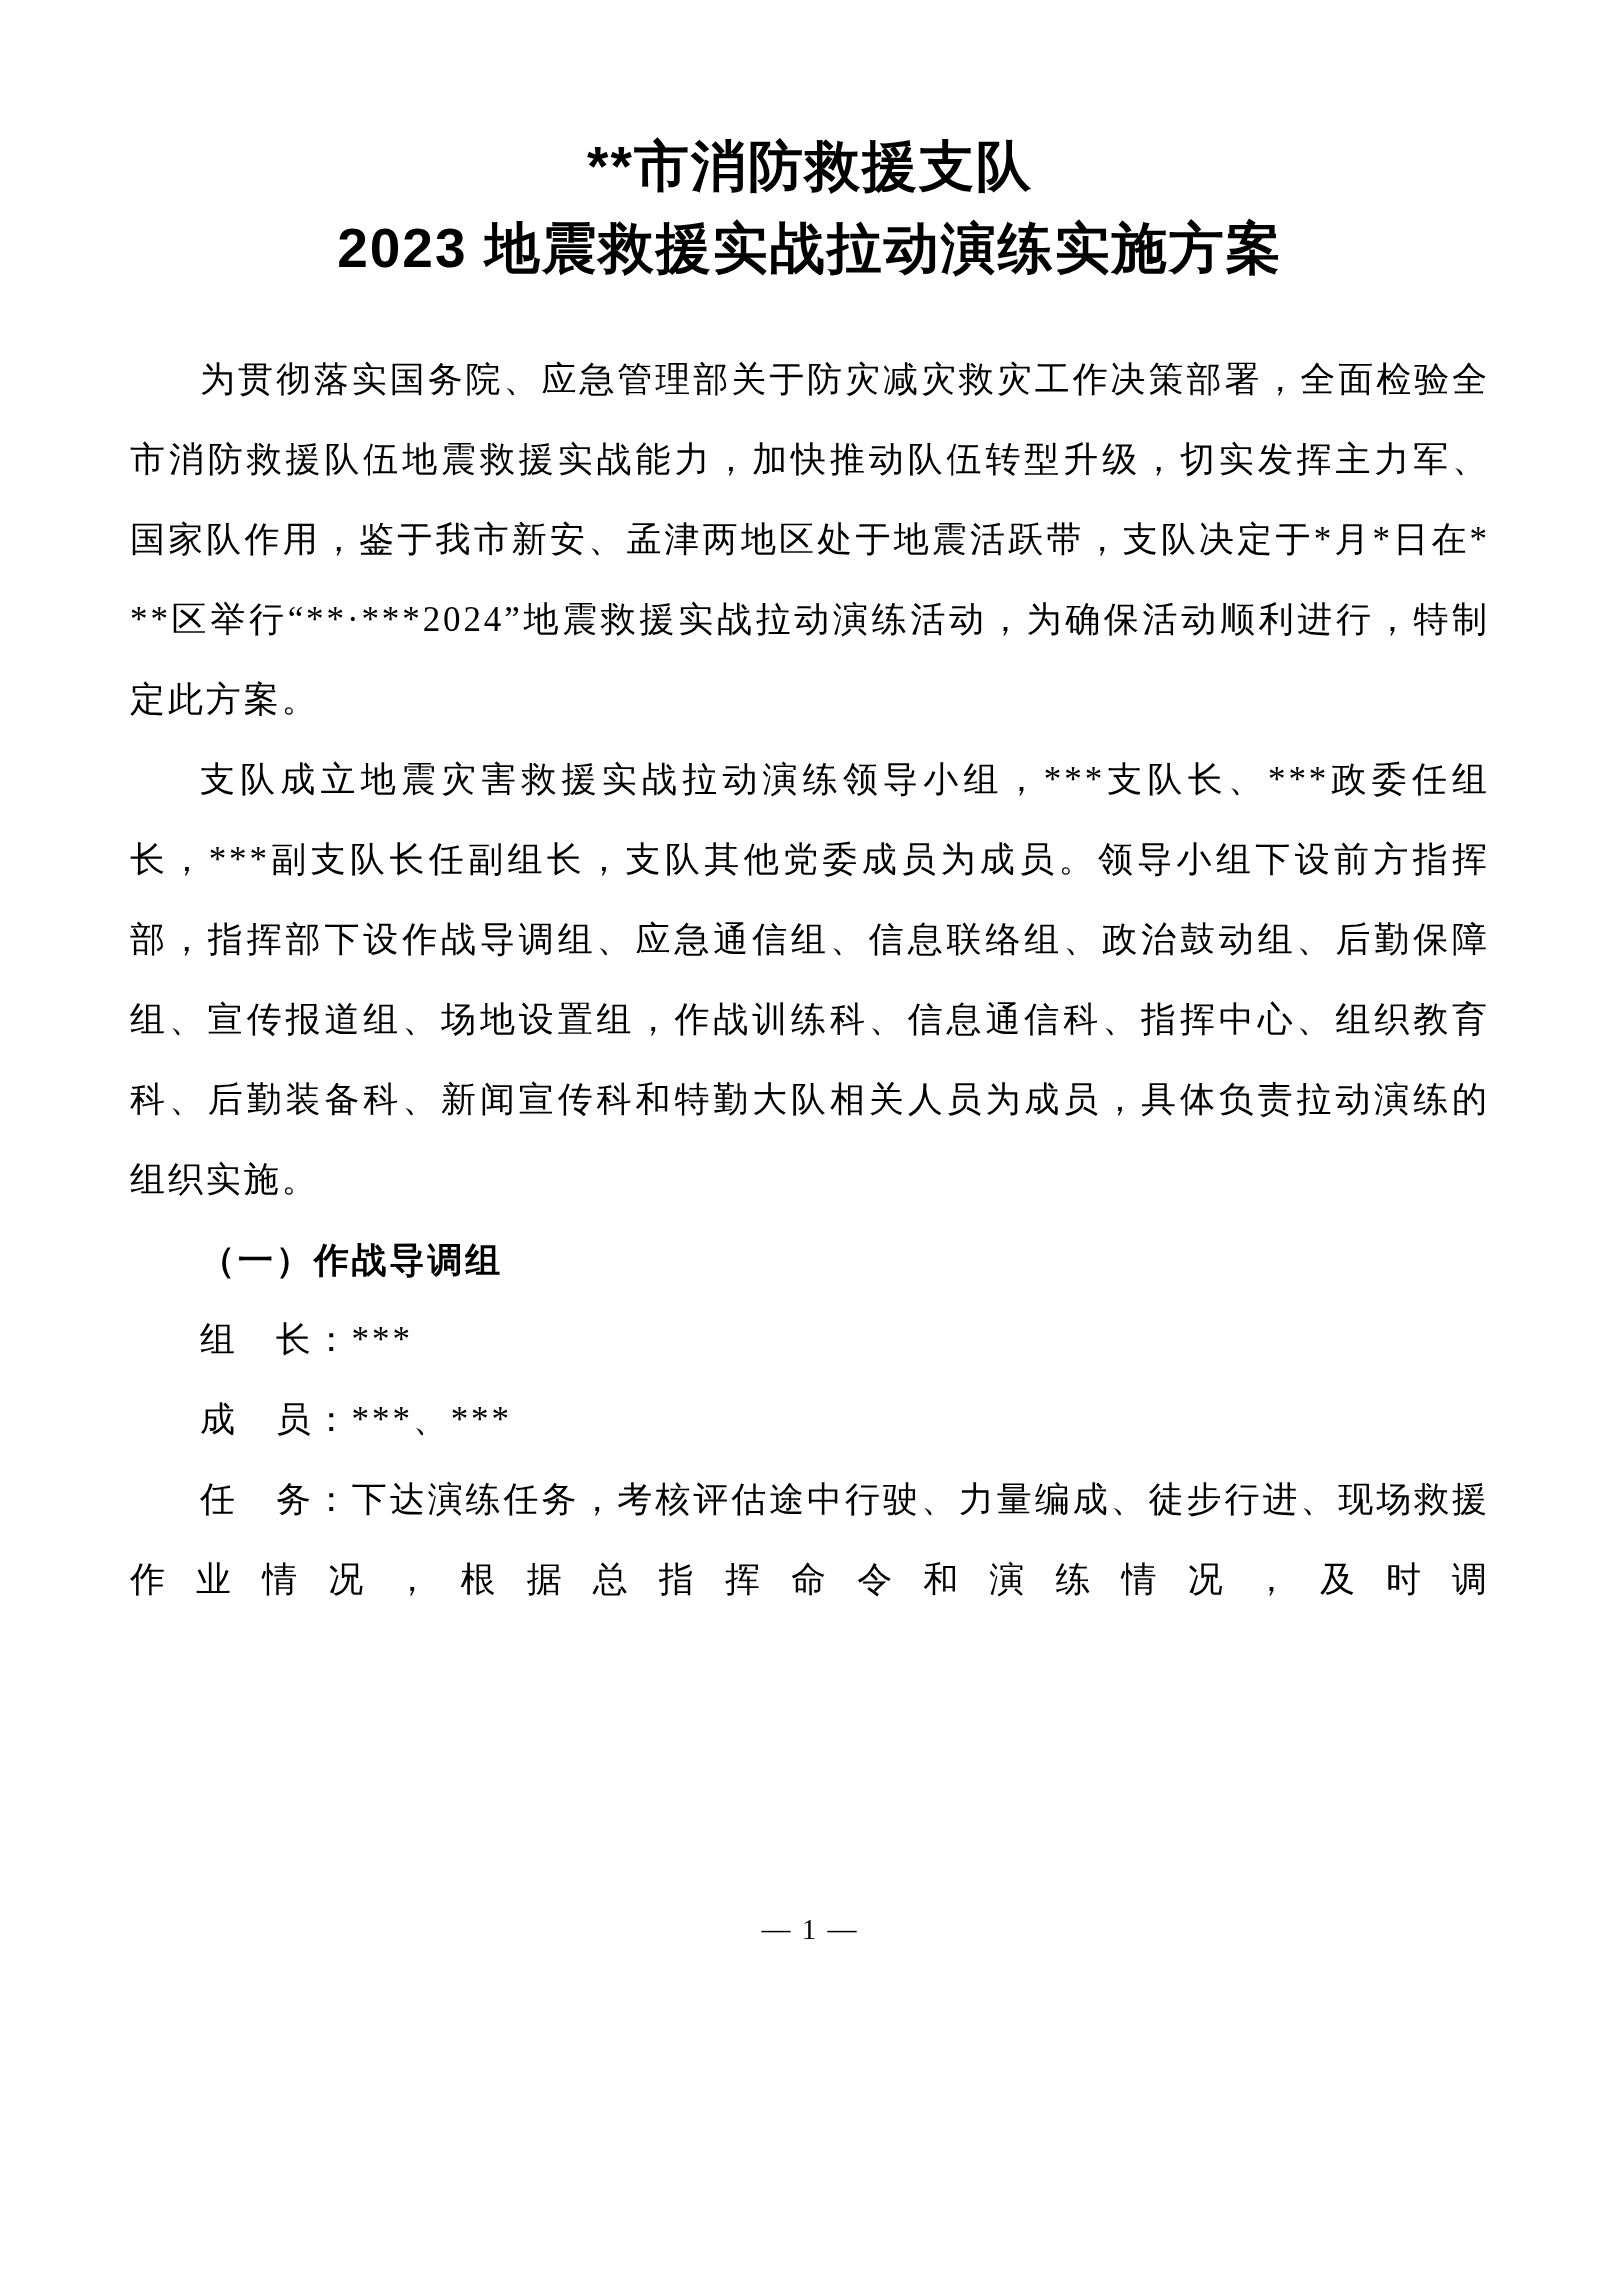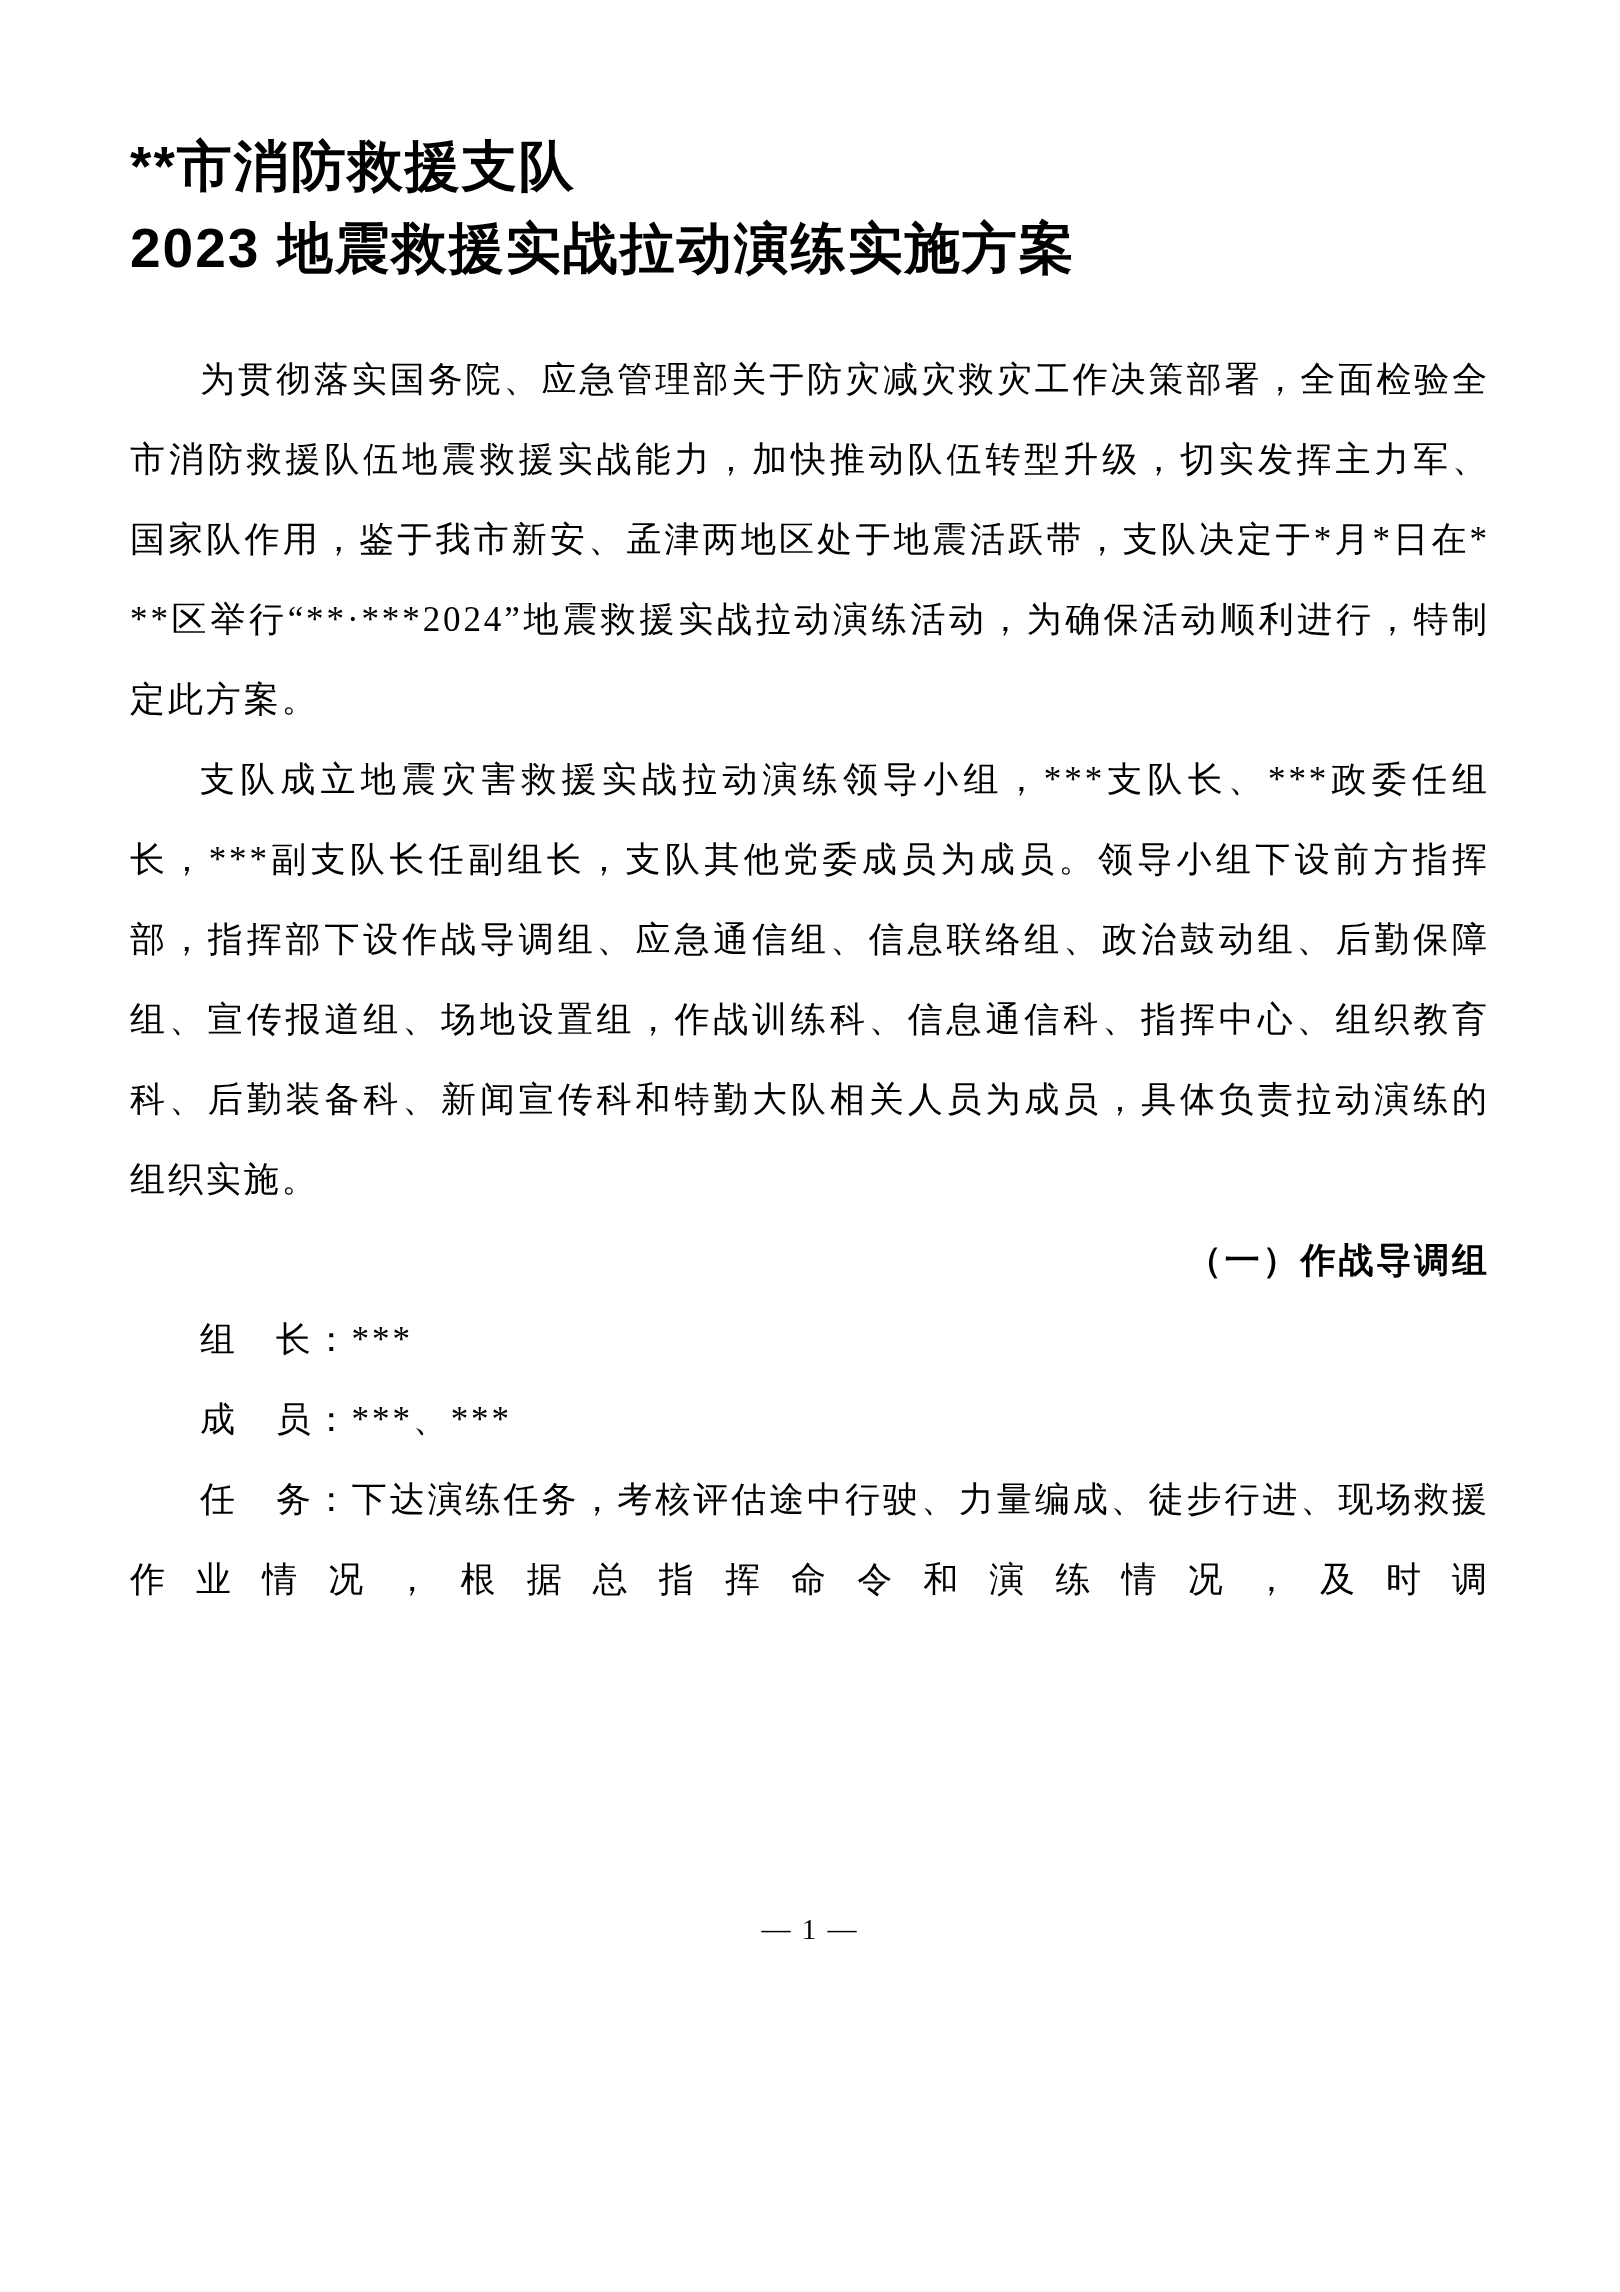--- a/index.html
+++ b/index.html
@@ -17,20 +17,21 @@
     overflow: hidden;
   }
   .content {
     position: absolute;
     left: 130px;
     right: 130px;
     top: 125px;
   }
   .title {
     margin: 0;
+    text-align: center;
     font-family: "Liberation Sans", "DejaVu Sans", sans-serif;
     font-weight: 700;
     font-size: 55px;
     line-height: 82px;
     letter-spacing: 2px;
   }
   .title-line {
     display: block;
   }
   .body-text {
@@ -41,21 +42,21 @@
     font-size: 35px;
     line-height: 80px;
     letter-spacing: 2.9px;
     text-align: justify;
     text-indent: 2em;
     word-break: break-all;
   }
   p.para-heading2 {
     font-family: "Liberation Sans", "DejaVu Sans", sans-serif;
     font-weight: 700;
-    text-align: right;
+    text-align: left;
   }
   p.para-cont {
     text-align-last: justify;
   }
   .footer {
     position: absolute;
     left: 0;
     right: 0;
     top: 1913px;
     text-align: center;

